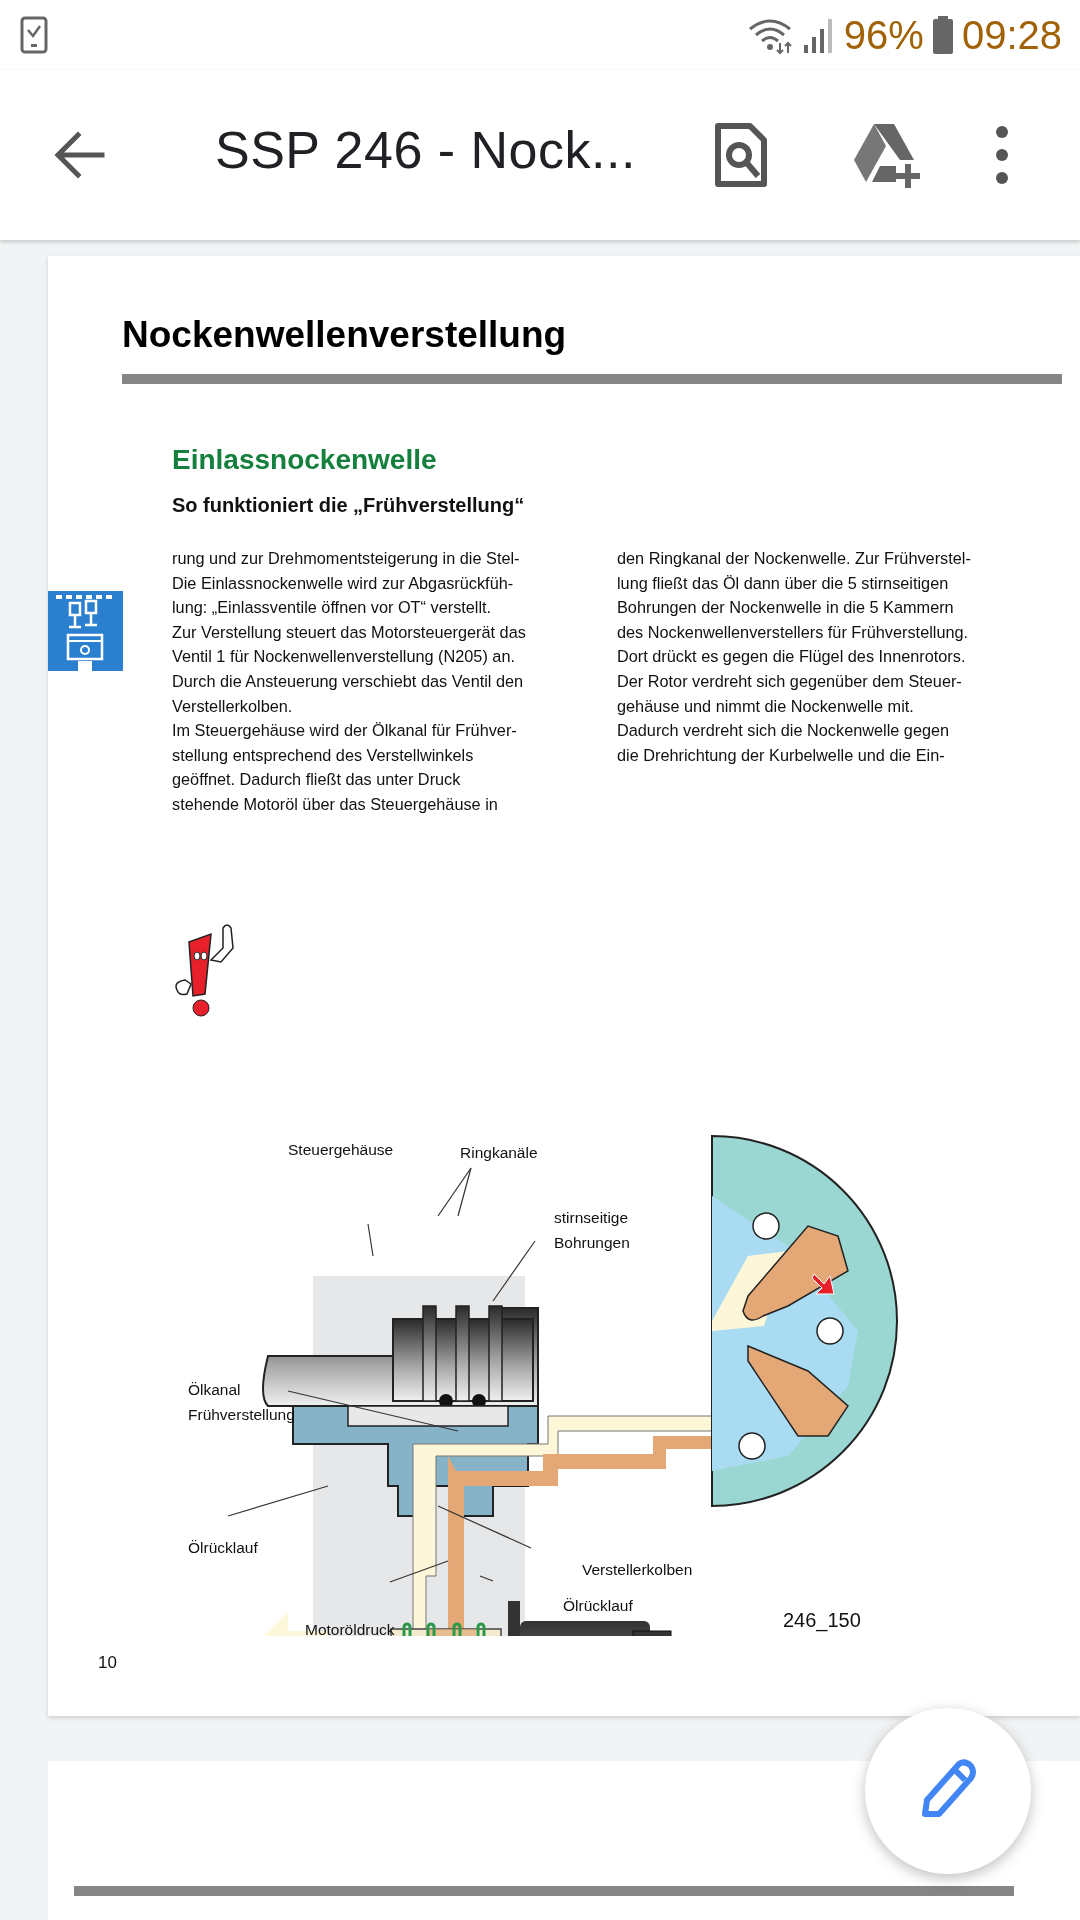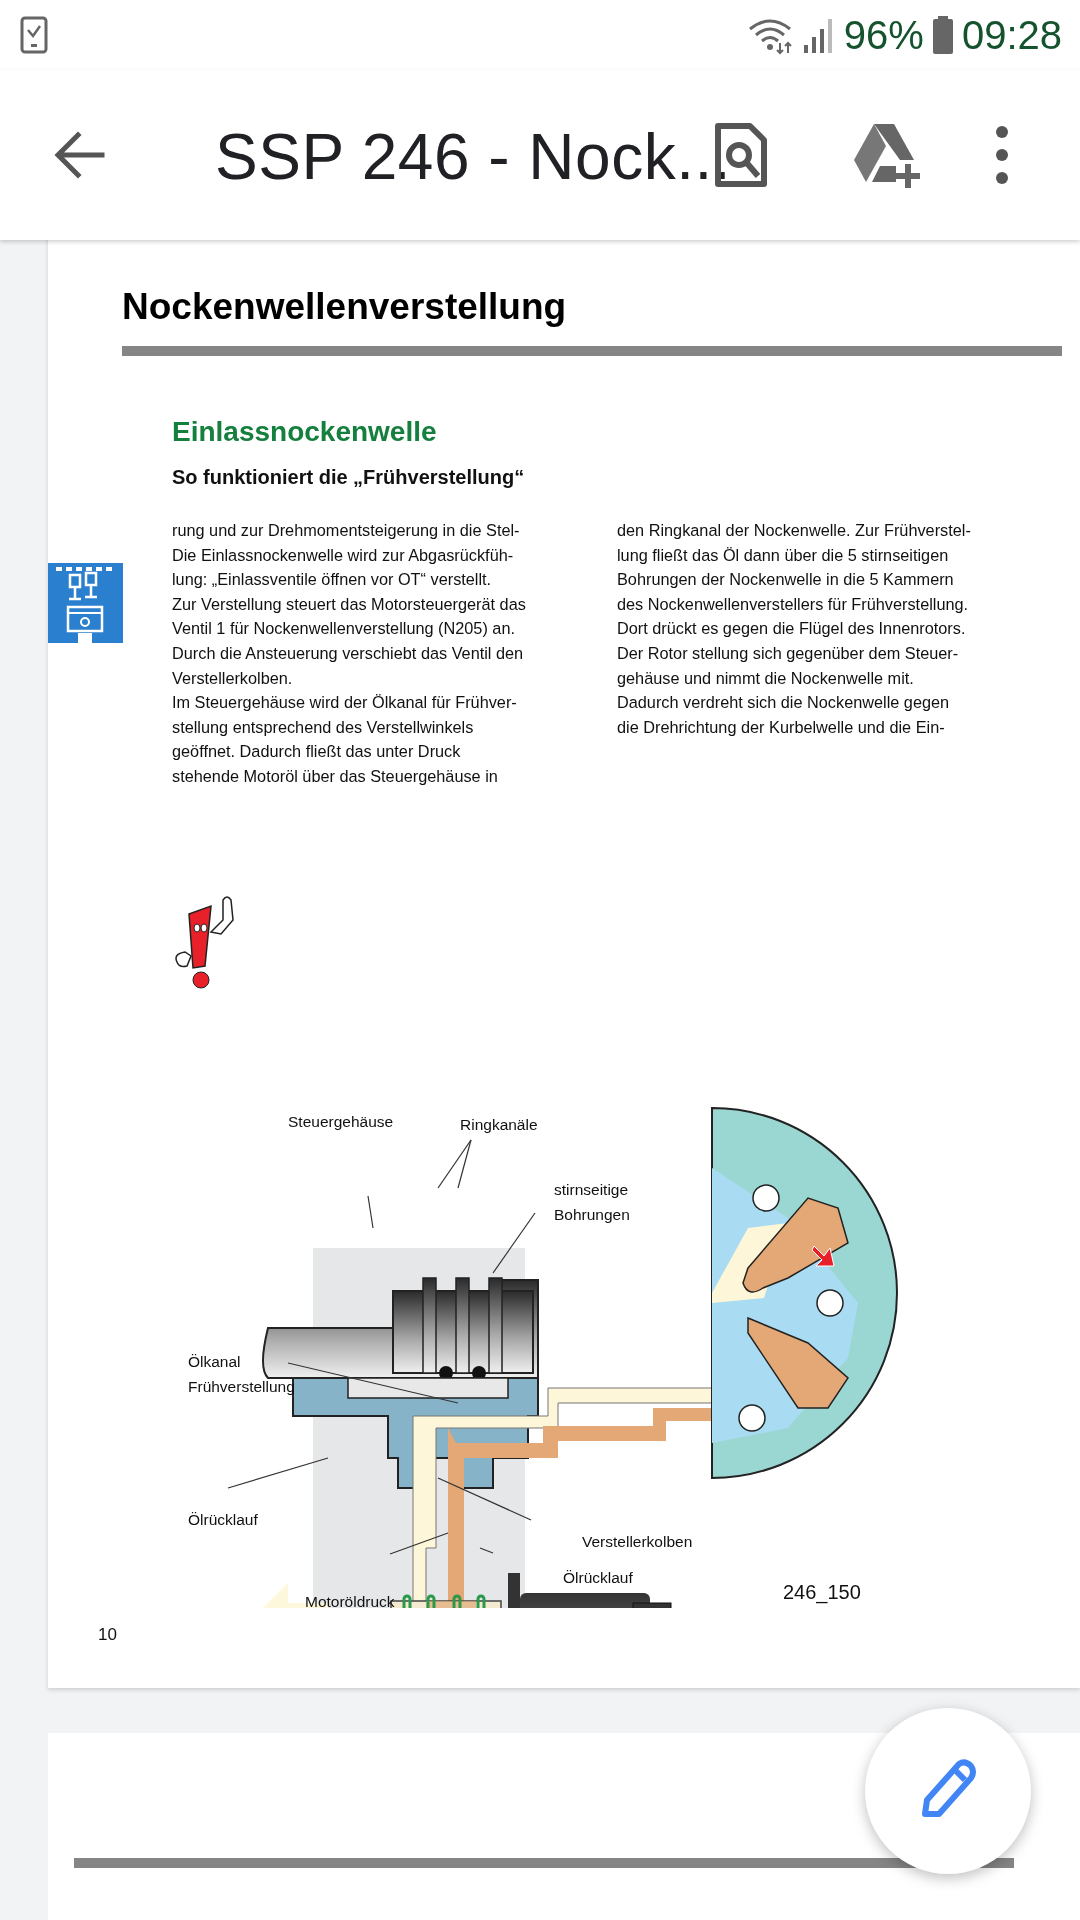--- a/index.html
+++ b/index.html
@@ -1,24 +1,24 @@
 <!DOCTYPE html>
 <html><head>
 <meta charset="utf-8">
 <style>
   * { box-sizing: border-box; margin: 0; padding: 0; }
   html, body { width: 1080px; height: 1920px; overflow: hidden; background: #f1f3f4; font-family: "Liberation Sans", sans-serif; }
   .statusbar { position: absolute; left: 0; top: 0; width: 1080px; height: 70px; background: #fff; }
   .sb-left-icon { position: absolute; left: 20px; top: 16px; width: 28px; height: 38px; }
-  .sb-right { position: absolute; right: 18px; top: 10px; height: 50px; display: flex; align-items: center; gap: 8px; color: #14532d; font-size: 40px; font-family: "Liberation Sans", sans-serif; }
+  .sb-right { position: absolute; right: 18px; top: 10px; height: 50px; display: flex; align-items: center; gap: 8px; color: #a16207; font-size: 40px; font-family: "Liberation Sans", sans-serif; }
   .appbar { position: absolute; left: 0; top: 70px; width: 1080px; height: 170px; background: #fff; box-shadow: 0 2px 4px rgba(0,0,0,0.18); z-index: 5; }
   .back-btn { position: absolute; left: 50px; top: 55px; width: 60px; height: 60px; }
-  .title { position: absolute; left: 215px; top: 50px; font-size: 64px; color: #202124; font-family: "Liberation Sans", sans-serif; letter-spacing: 0.5px; }
+  .title { position: absolute; left: 215px; top: 50px; font-size: 52px; color: #202124; font-family: "Liberation Sans", sans-serif; letter-spacing: 0.5px; }
   .ab-icon { position: absolute; top: 50px; width: 70px; height: 70px; }
-  .viewer { position: absolute; left: 0; top: 228px; width: 1080px; height: 1324px; background: #f1f3f4; }
+  .viewer { position: absolute; left: 0; top: 256px; width: 1080px; height: 1324px; background: #f1f3f4; }
   .page { position: absolute; left: 48px; top: 0; width: 1032px; height: 1460px; background: #fff; box-shadow: 0 2px 4px rgba(0,0,0,0.15); }
   .page2 { position: absolute; left: 48px; top: 1505px; width: 1032px; height: 200px; background: #fff; }
   .page2-rule { position: absolute; left: 26px; top: 125px; width: 940px; height: 10px; background: #858585; }
   .h1 { position: absolute; left: 74px; top: 58px; font-size: 37px; font-weight: bold; color: #000; font-family: "Liberation Sans", sans-serif; }
   .h1-rule { position: absolute; left: 74px; top: 118px; width: 940px; height: 10px; background: #858585; }
   .h2 { position: absolute; left: 124px; top: 188px; font-size: 28px; font-weight: bold; color: #15803d; }
   .h3 { position: absolute; left: 124px; top: 238px; font-size: 20px; font-weight: bold; color: #111; }
   .col { position: absolute; top: 290px; width: 410px; font-size: 16.3px; line-height: 24.6px; color: #111; }
   .col p { white-space: nowrap; }
   .col1 { left: 124px; }
@@ -119,21 +119,21 @@
       <p>stellung entsprechend des Verstellwinkels</p>
       <p>geöffnet. Dadurch fließt das unter Druck</p>
       <p>stehende Motoröl über das Steuergehäuse in</p>
     </div>
     <div class="col col2">
       <p>den Ringkanal der Nockenwelle. Zur Frühverstel-</p>
       <p>lung fließt das Öl dann über die 5 stirnseitigen</p>
       <p>Bohrungen der Nockenwelle in die 5 Kammern</p>
       <p>des Nockenwellenverstellers für Frühverstellung.</p>
       <p>Dort drückt es gegen die Flügel des Innenrotors.</p>
-      <p>Der Rotor stellung sich gegenüber dem Steuer-</p>
+      <p>Der Rotor verdreht sich gegenüber dem Steuer-</p>
       <p>gehäuse und nimmt die Nockenwelle mit.</p>
       <p>Dadurch verdreht sich die Nockenwelle gegen</p>
       <p>die Drehrichtung der Kurbelwelle und die Ein-</p>
     </div>
 
     <svg class="note-icon" viewBox="0 0 70 100">
       <path d="M18 22 L40 14 L34 74 L22 76 Z" fill="#e8202a" stroke="#222" stroke-width="1.5"></path>
       <circle cx="30" cy="88" r="8" fill="#e8202a" stroke="#222" stroke-width="1"></circle>
       <ellipse cx="26" cy="36" rx="3" ry="4" fill="#fff" stroke="#222"></ellipse>
       <ellipse cx="33" cy="36" rx="3" ry="4" fill="#fff" stroke="#222"></ellipse>

